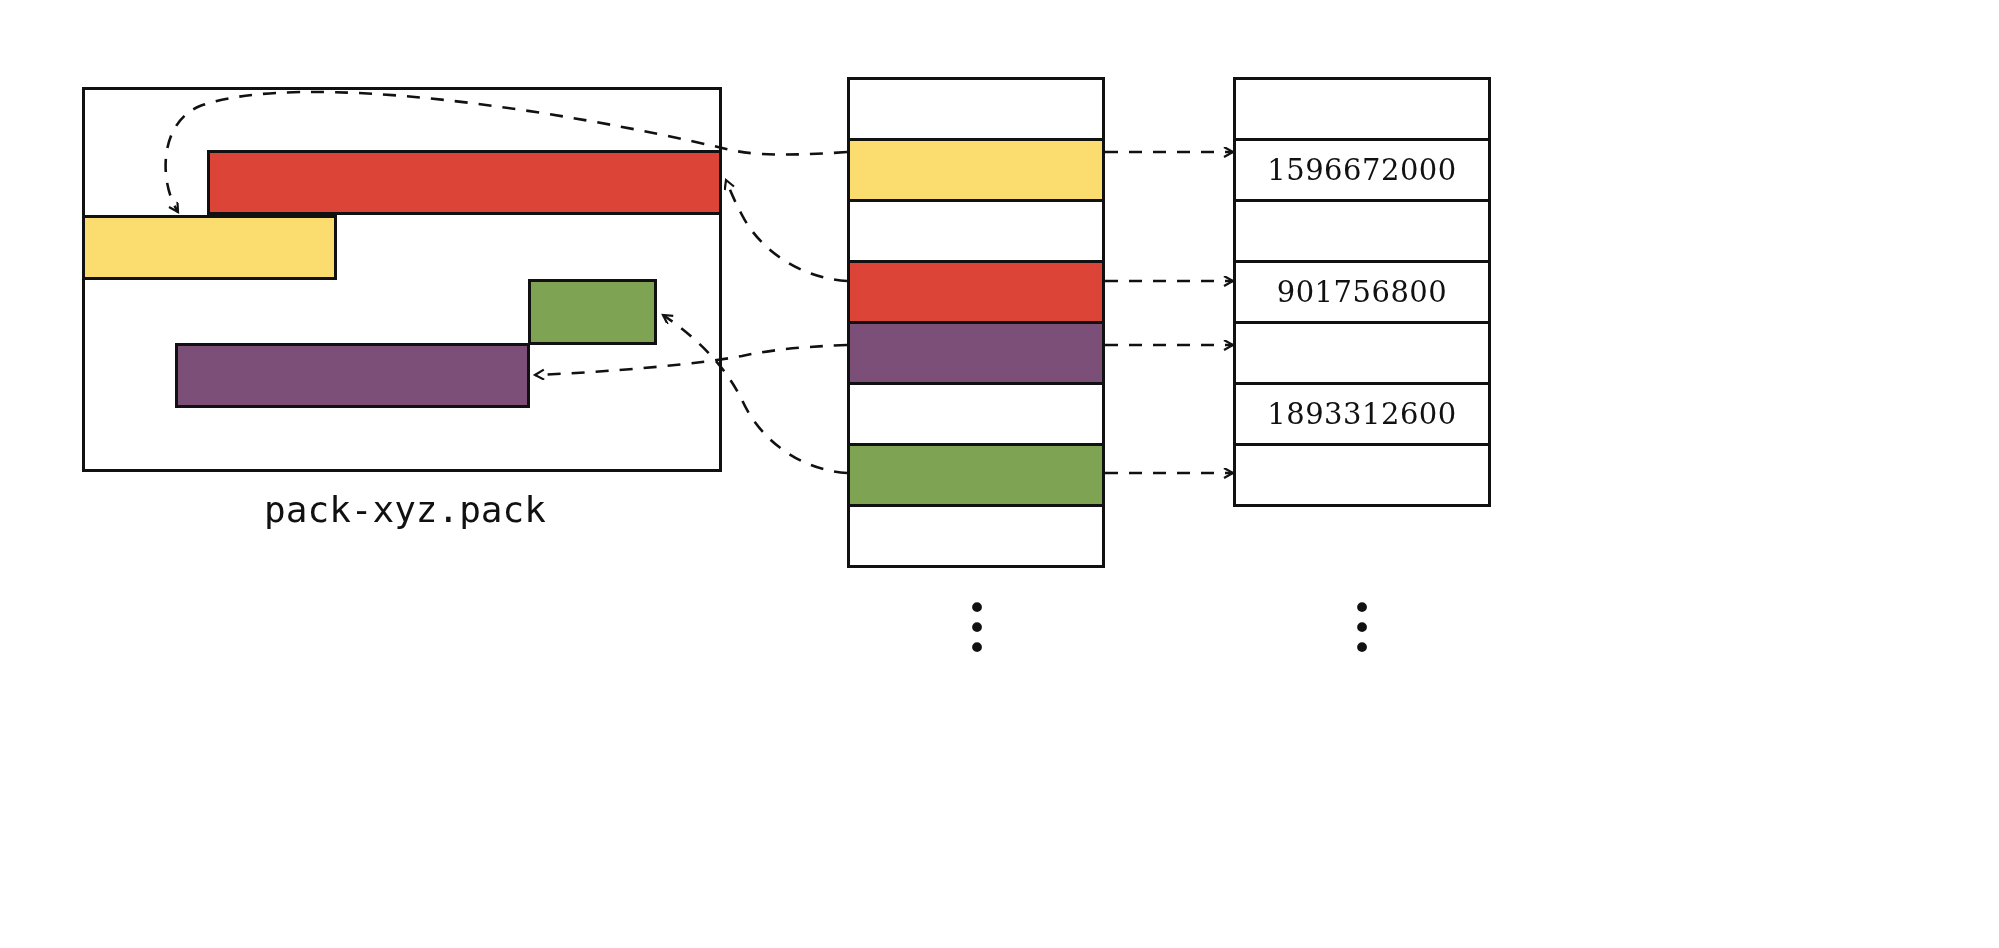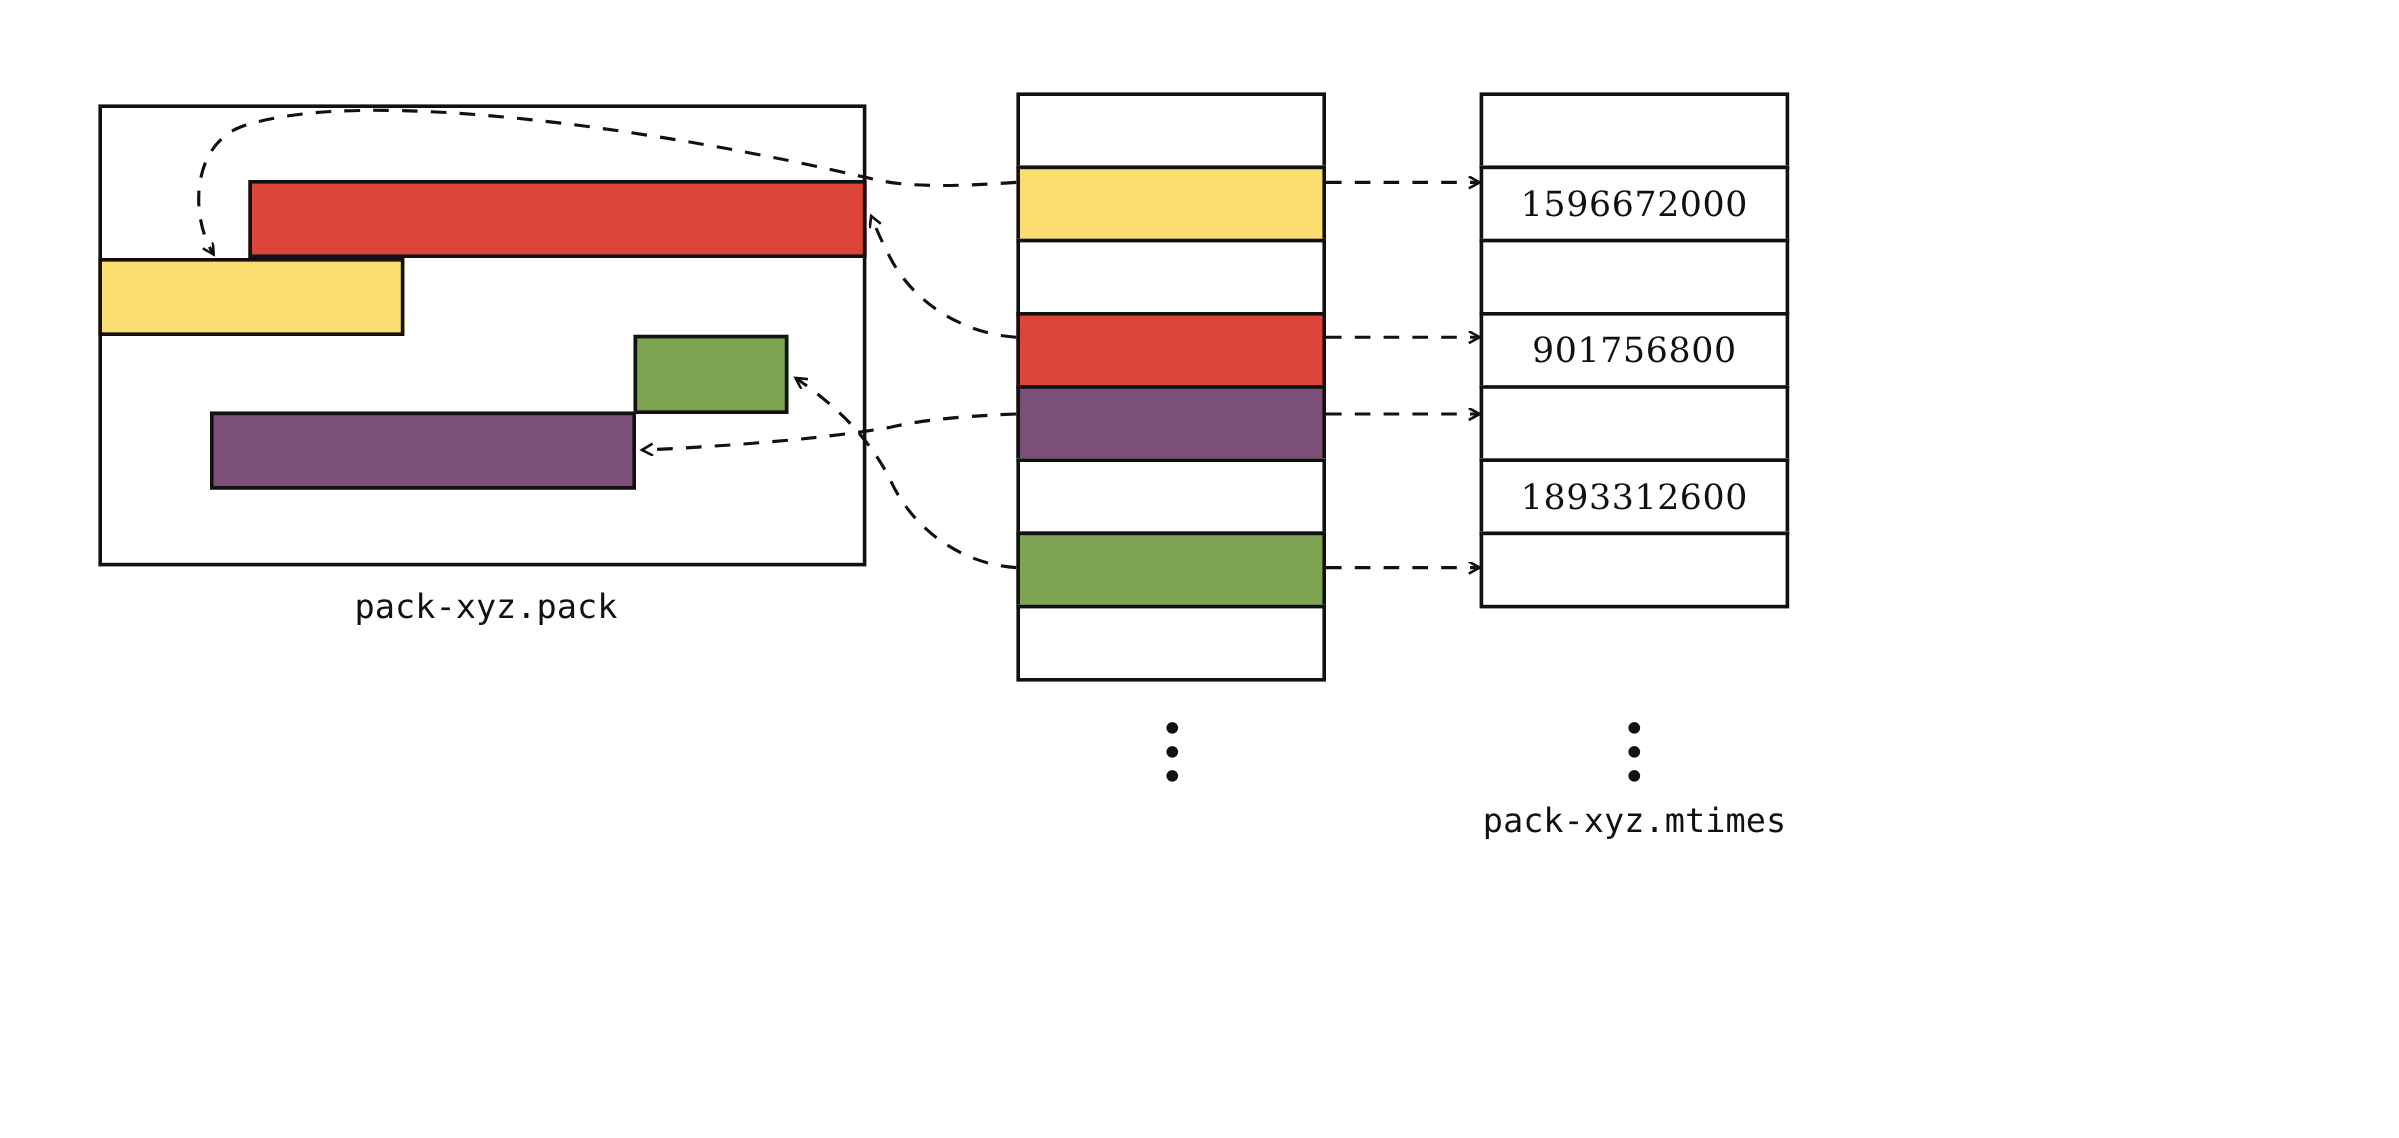--- a/index.html
+++ b/index.html
@@ -63,21 +63,21 @@
     font-family: "DejaVu Serif", "Liberation Serif", serif;
     font-size: 29px;
     color: #111111;
     letter-spacing: 0.5px;
   }
   .cell:first-child { margin-top: 0; }
 
   .caption {
     position: absolute;
     font-family: "DejaVu Sans Mono", "Liberation Mono", monospace;
-    font-size: 28px;
+    font-size: 36px;
     color: #111111;
     white-space: nowrap;
     text-align: center;
   }
 
   .dots {
     position: absolute;
     font-family: "DejaVu Sans", "Liberation Sans", sans-serif;
     font-size: 34px;
     line-height: 20px;
@@ -140,21 +140,20 @@
     <div class="cell">1893312600</div>
     <div class="cell"></div>
   </div>
 
   <div class="dots" style="left:1342px; top:598px;">
     <span>•</span>
       <span>•</span>
       <span>•</span>
   </div>
 
-  <div class="caption" style="left:1112px; top:667px; width:500px;">pack-xyz.mtimes</div>
 
   <svg class="overlay" viewBox="0 0 1999 948">
     <defs>
       <marker id="arrowOpen" markerWidth="14" markerHeight="14" refX="11" refY="5" orient="auto" markerUnits="userSpaceOnUse">
         <path d="M2,0 L11,5 L2,10" fill="none" stroke="#111111" stroke-width="2.2"></path>
       </marker>
     </defs>
 
     <g fill="none" stroke="#111111" stroke-width="2.6" stroke-dasharray="13 11">
 

